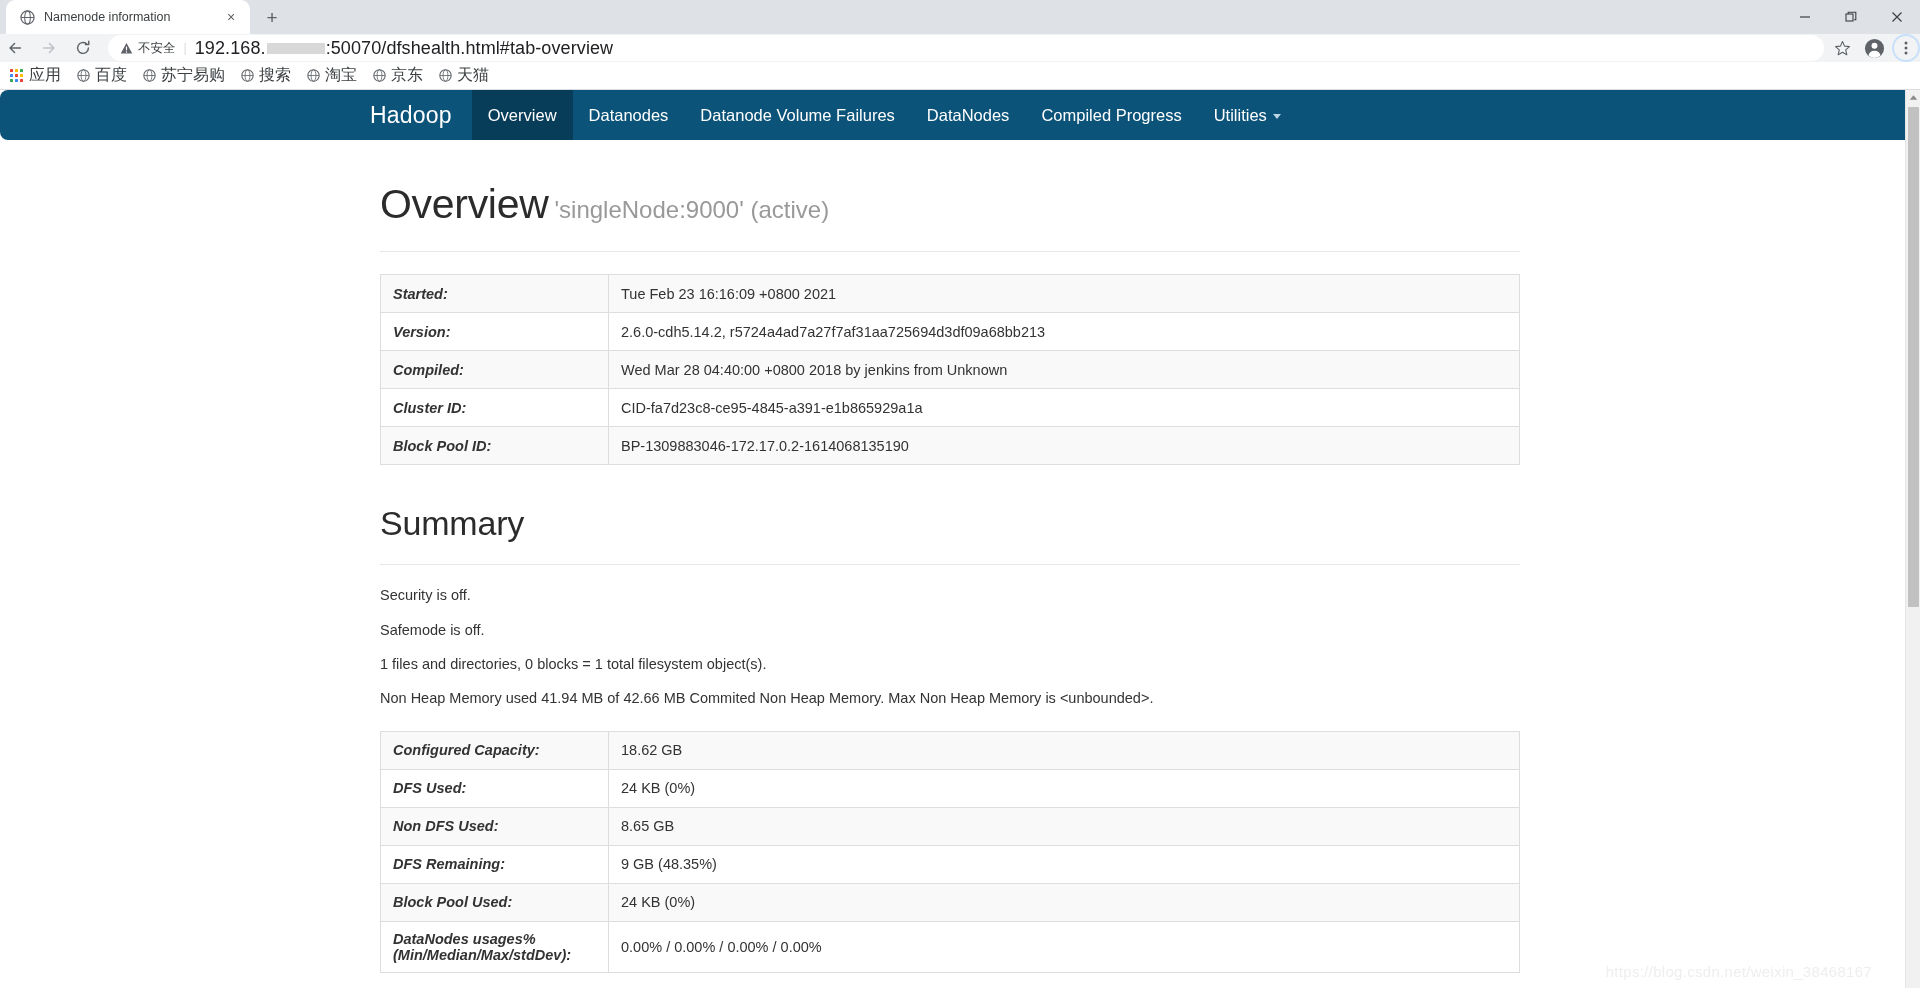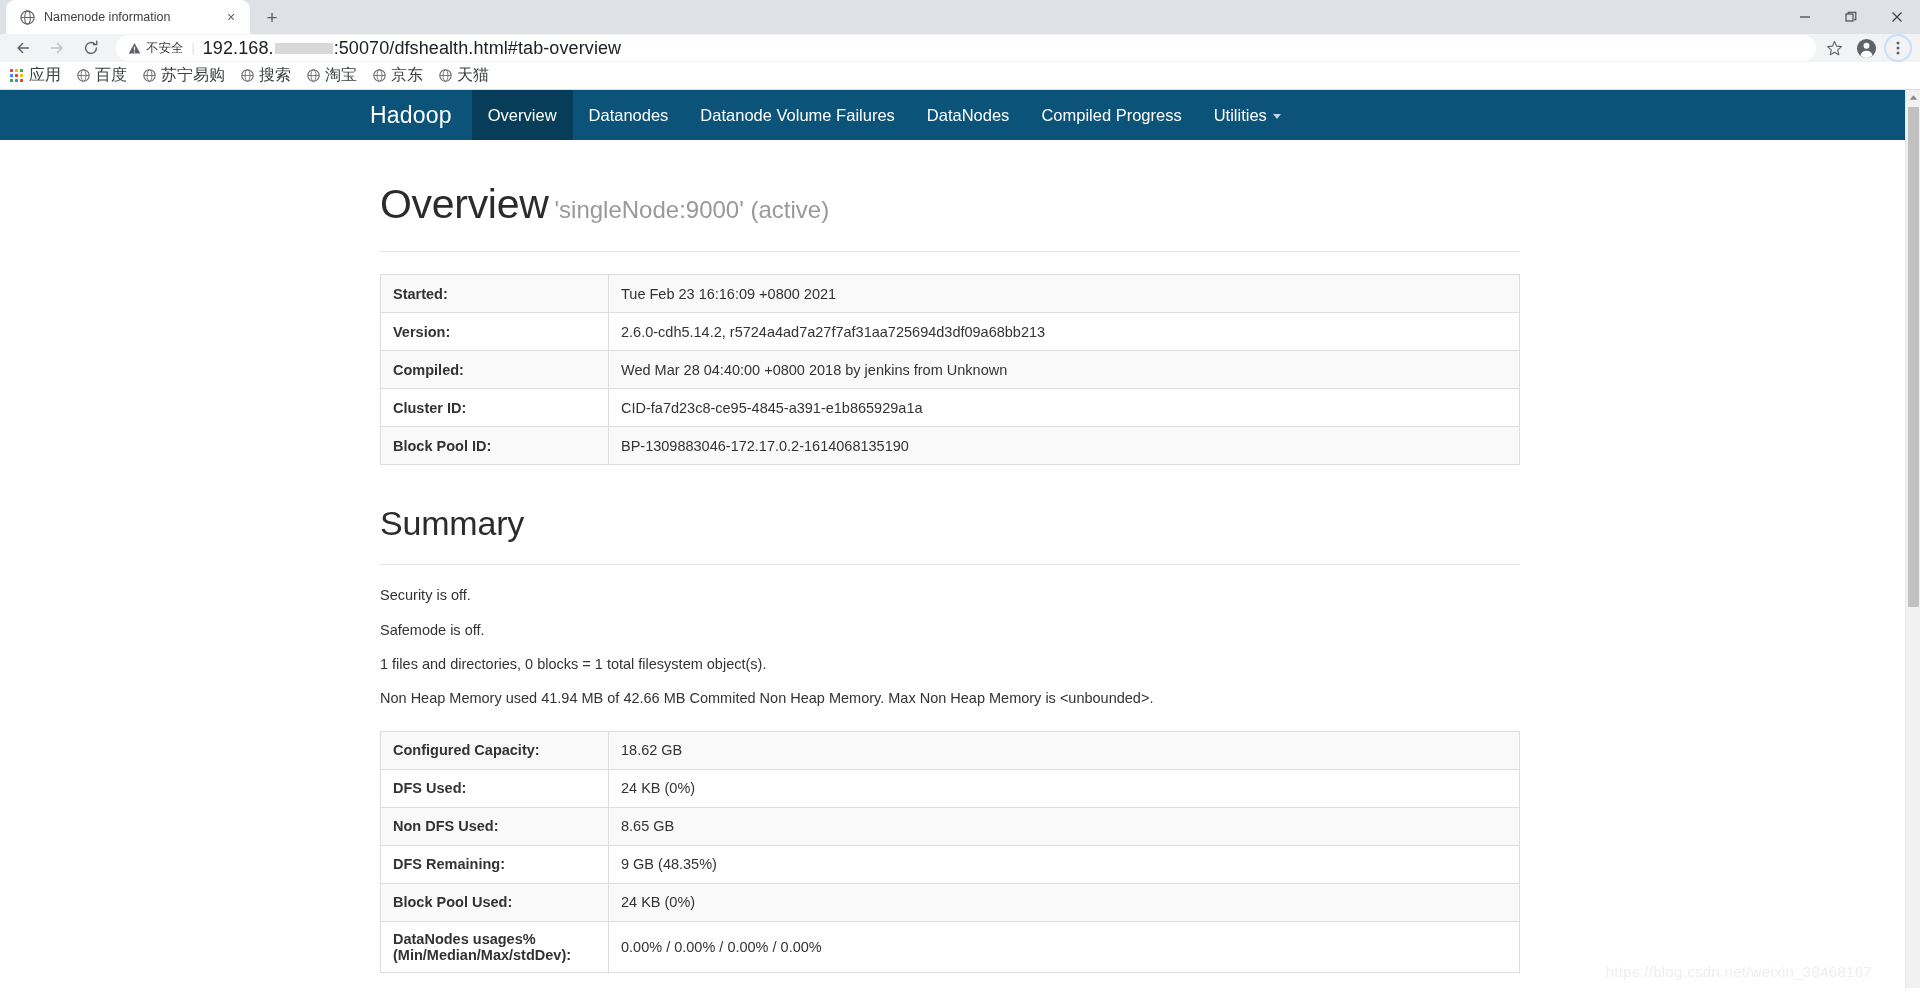--- a/index.html
+++ b/index.html
@@ -77,21 +77,21 @@
     width: 46px; height: 34px;
     display:flex; align-items:center; justify-content:center;
     color: #3c4043;
   }
 
   .toolbar {
     height: 28px;
     background: #f1f3f4;
     display: flex;
     align-items: center;
-    padding: 0 8px;
+    padding: 0 0;
     position: relative;
   }
   .navbtn {
     width: 30px; height: 30px;
     display:flex; align-items:center; justify-content:center;
     color: #5f6368;
     margin-right: 4px;
   }
   .navbtn.fwd { color: #bdc1c6; }
   .omnibox {
@@ -160,20 +160,21 @@
     overflow: hidden;
     background: #fff;
   }
 
   .hnav {
     height: 50px;
     background: #0b5379;
     display: flex;
     align-items: stretch;
     position: relative;
+    border-radius: 8px;
   }
   .hnav-inner {
     display:flex;
     align-items: stretch;
     margin-left: 370px;
   }
   .brand {
     color: #ffffff;
     font-size: 23px;
     line-height: 50px;
@@ -250,21 +251,21 @@
   }
   table.tbl td {
     border: 1px solid #dddddd;
     padding: 9px 12px;
     color: #333333;
     vertical-align: middle;
     height: 38px;
   }
   table.tbl tr:nth-child(odd) td { background: #f9f9f9; }
   table.tbl tr:nth-child(even) td { background: #ffffff; }
-  td.key { width: 228px; font-weight: bold; }
+  td.key { width: 228px; font-weight: bold; font-style: italic; }
   td.val { }
 
   .summary-lines { margin-top: 20px; }
   .summary-lines p {
     margin: 0 0 14px 0;
     font-size: 14.5px;
     color: #333333;
     line-height: 1.4;
   }
 

